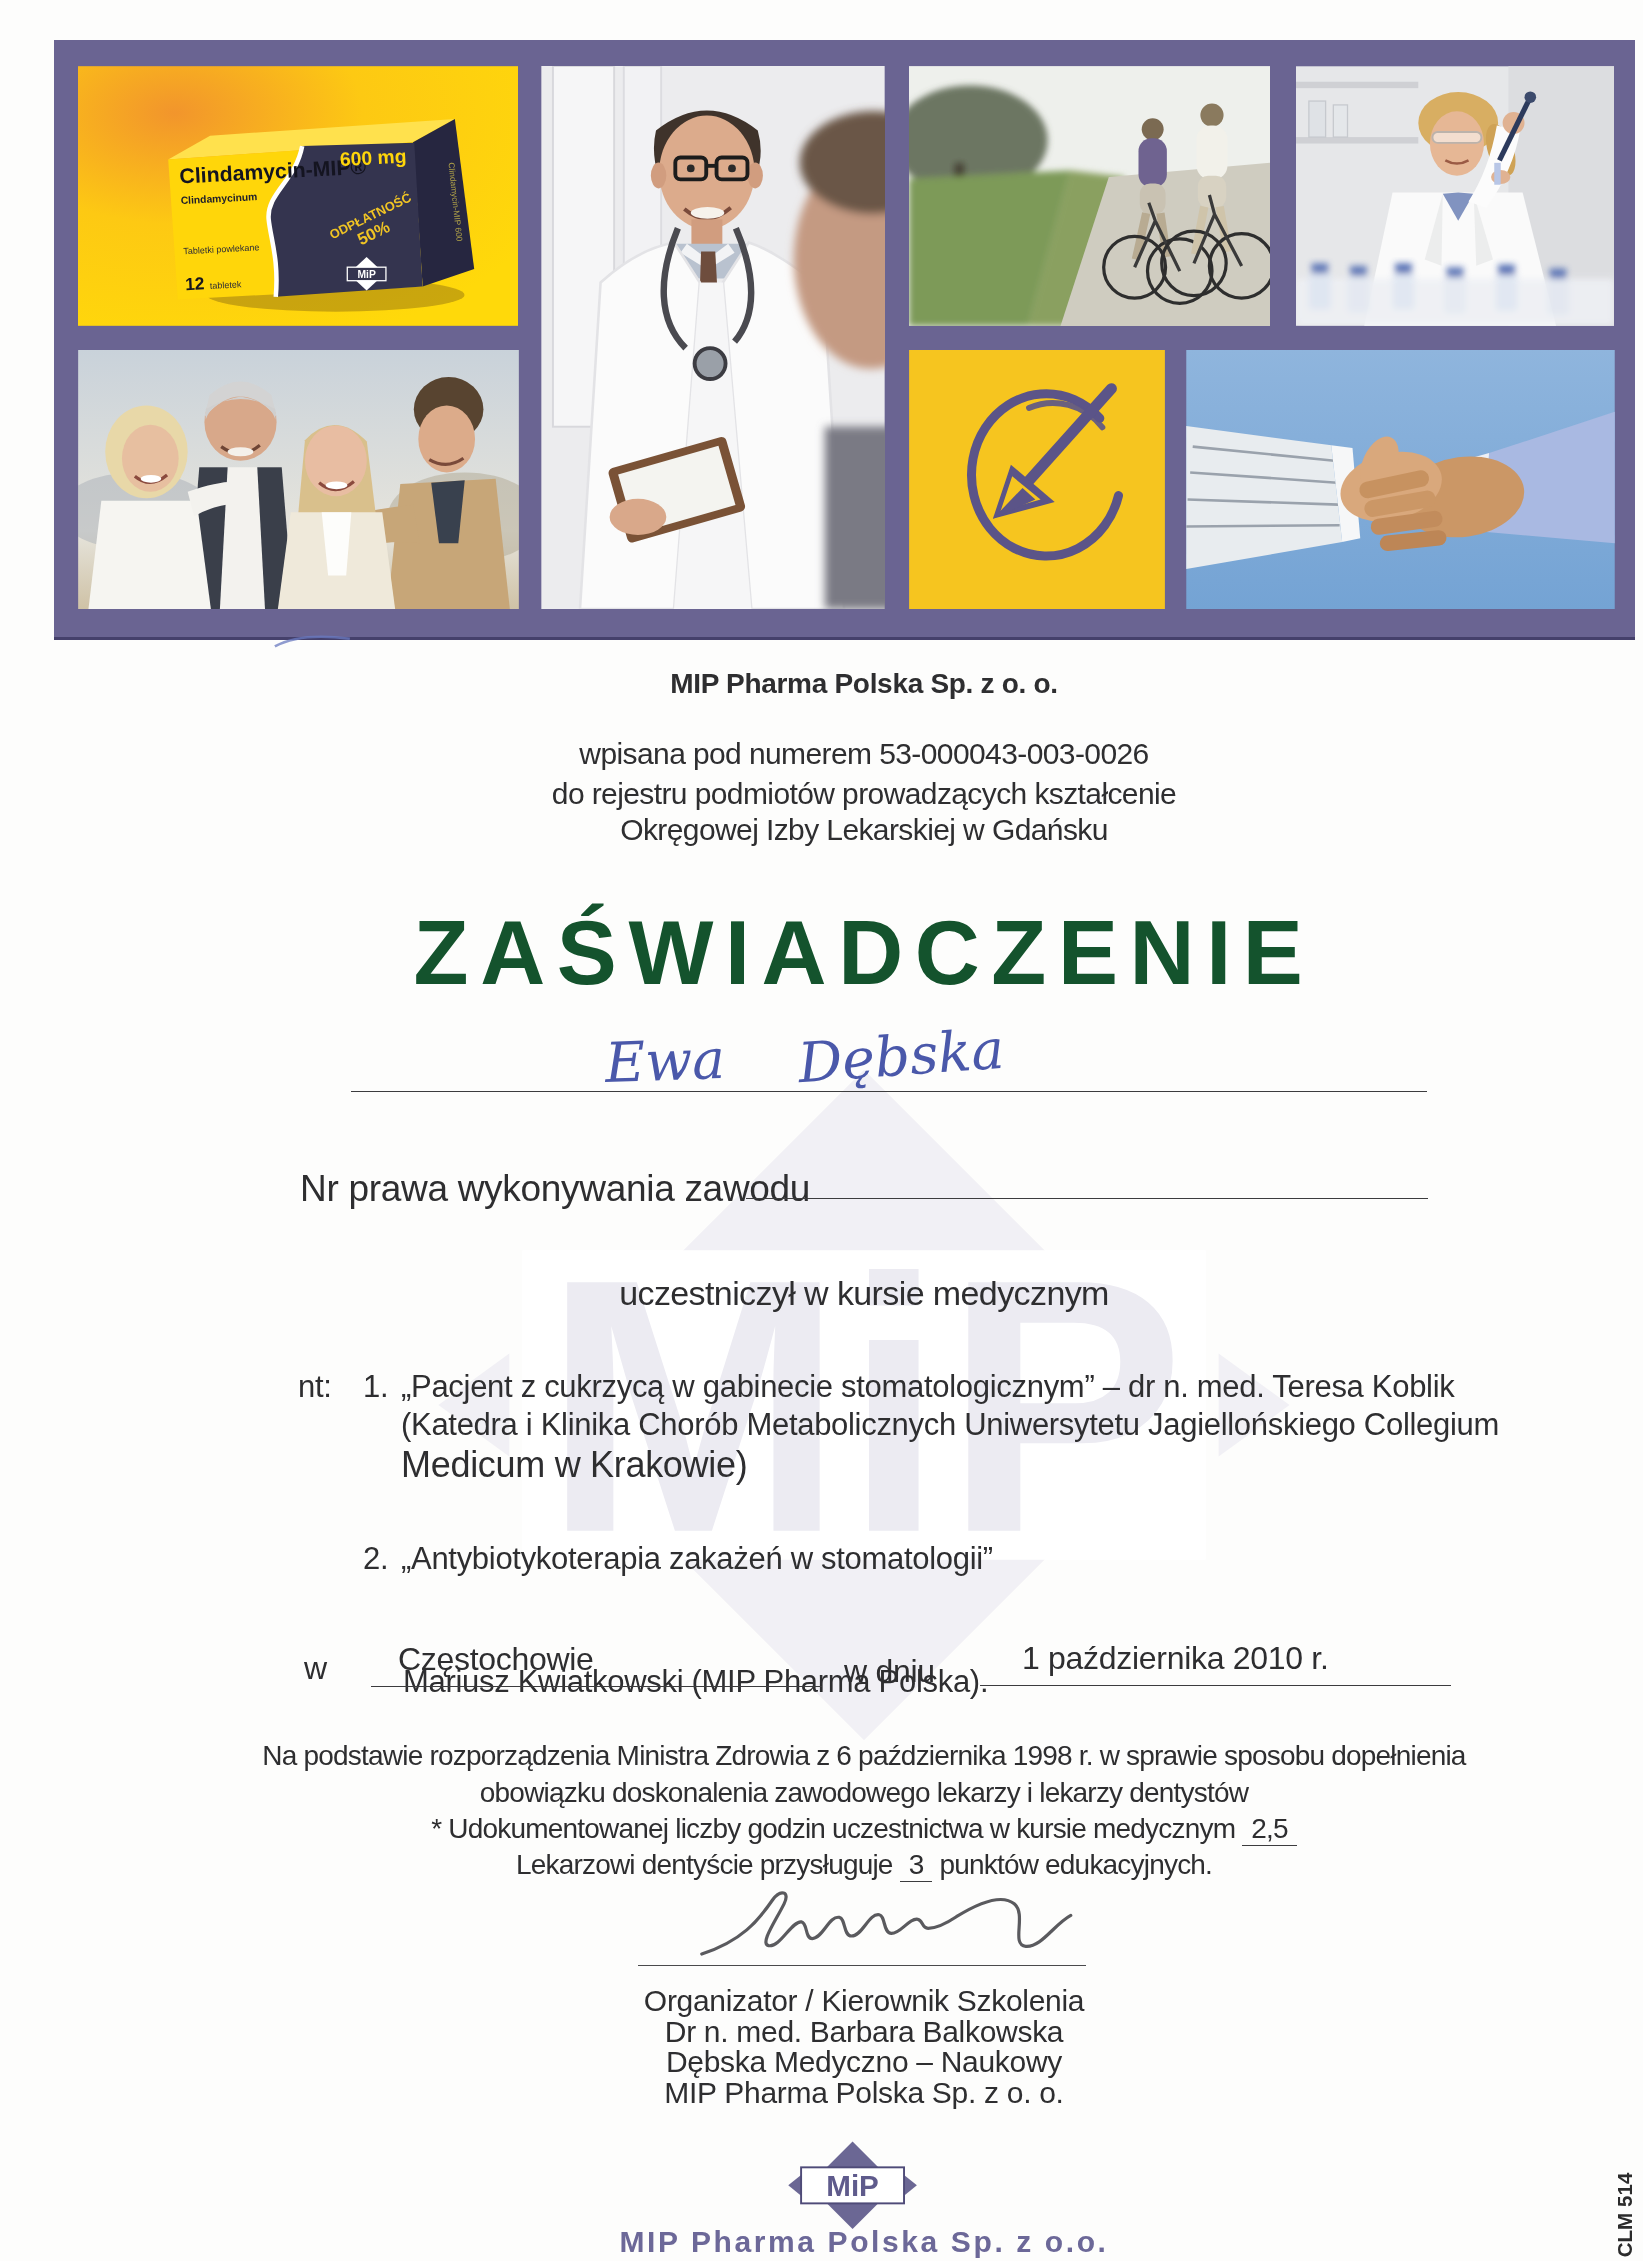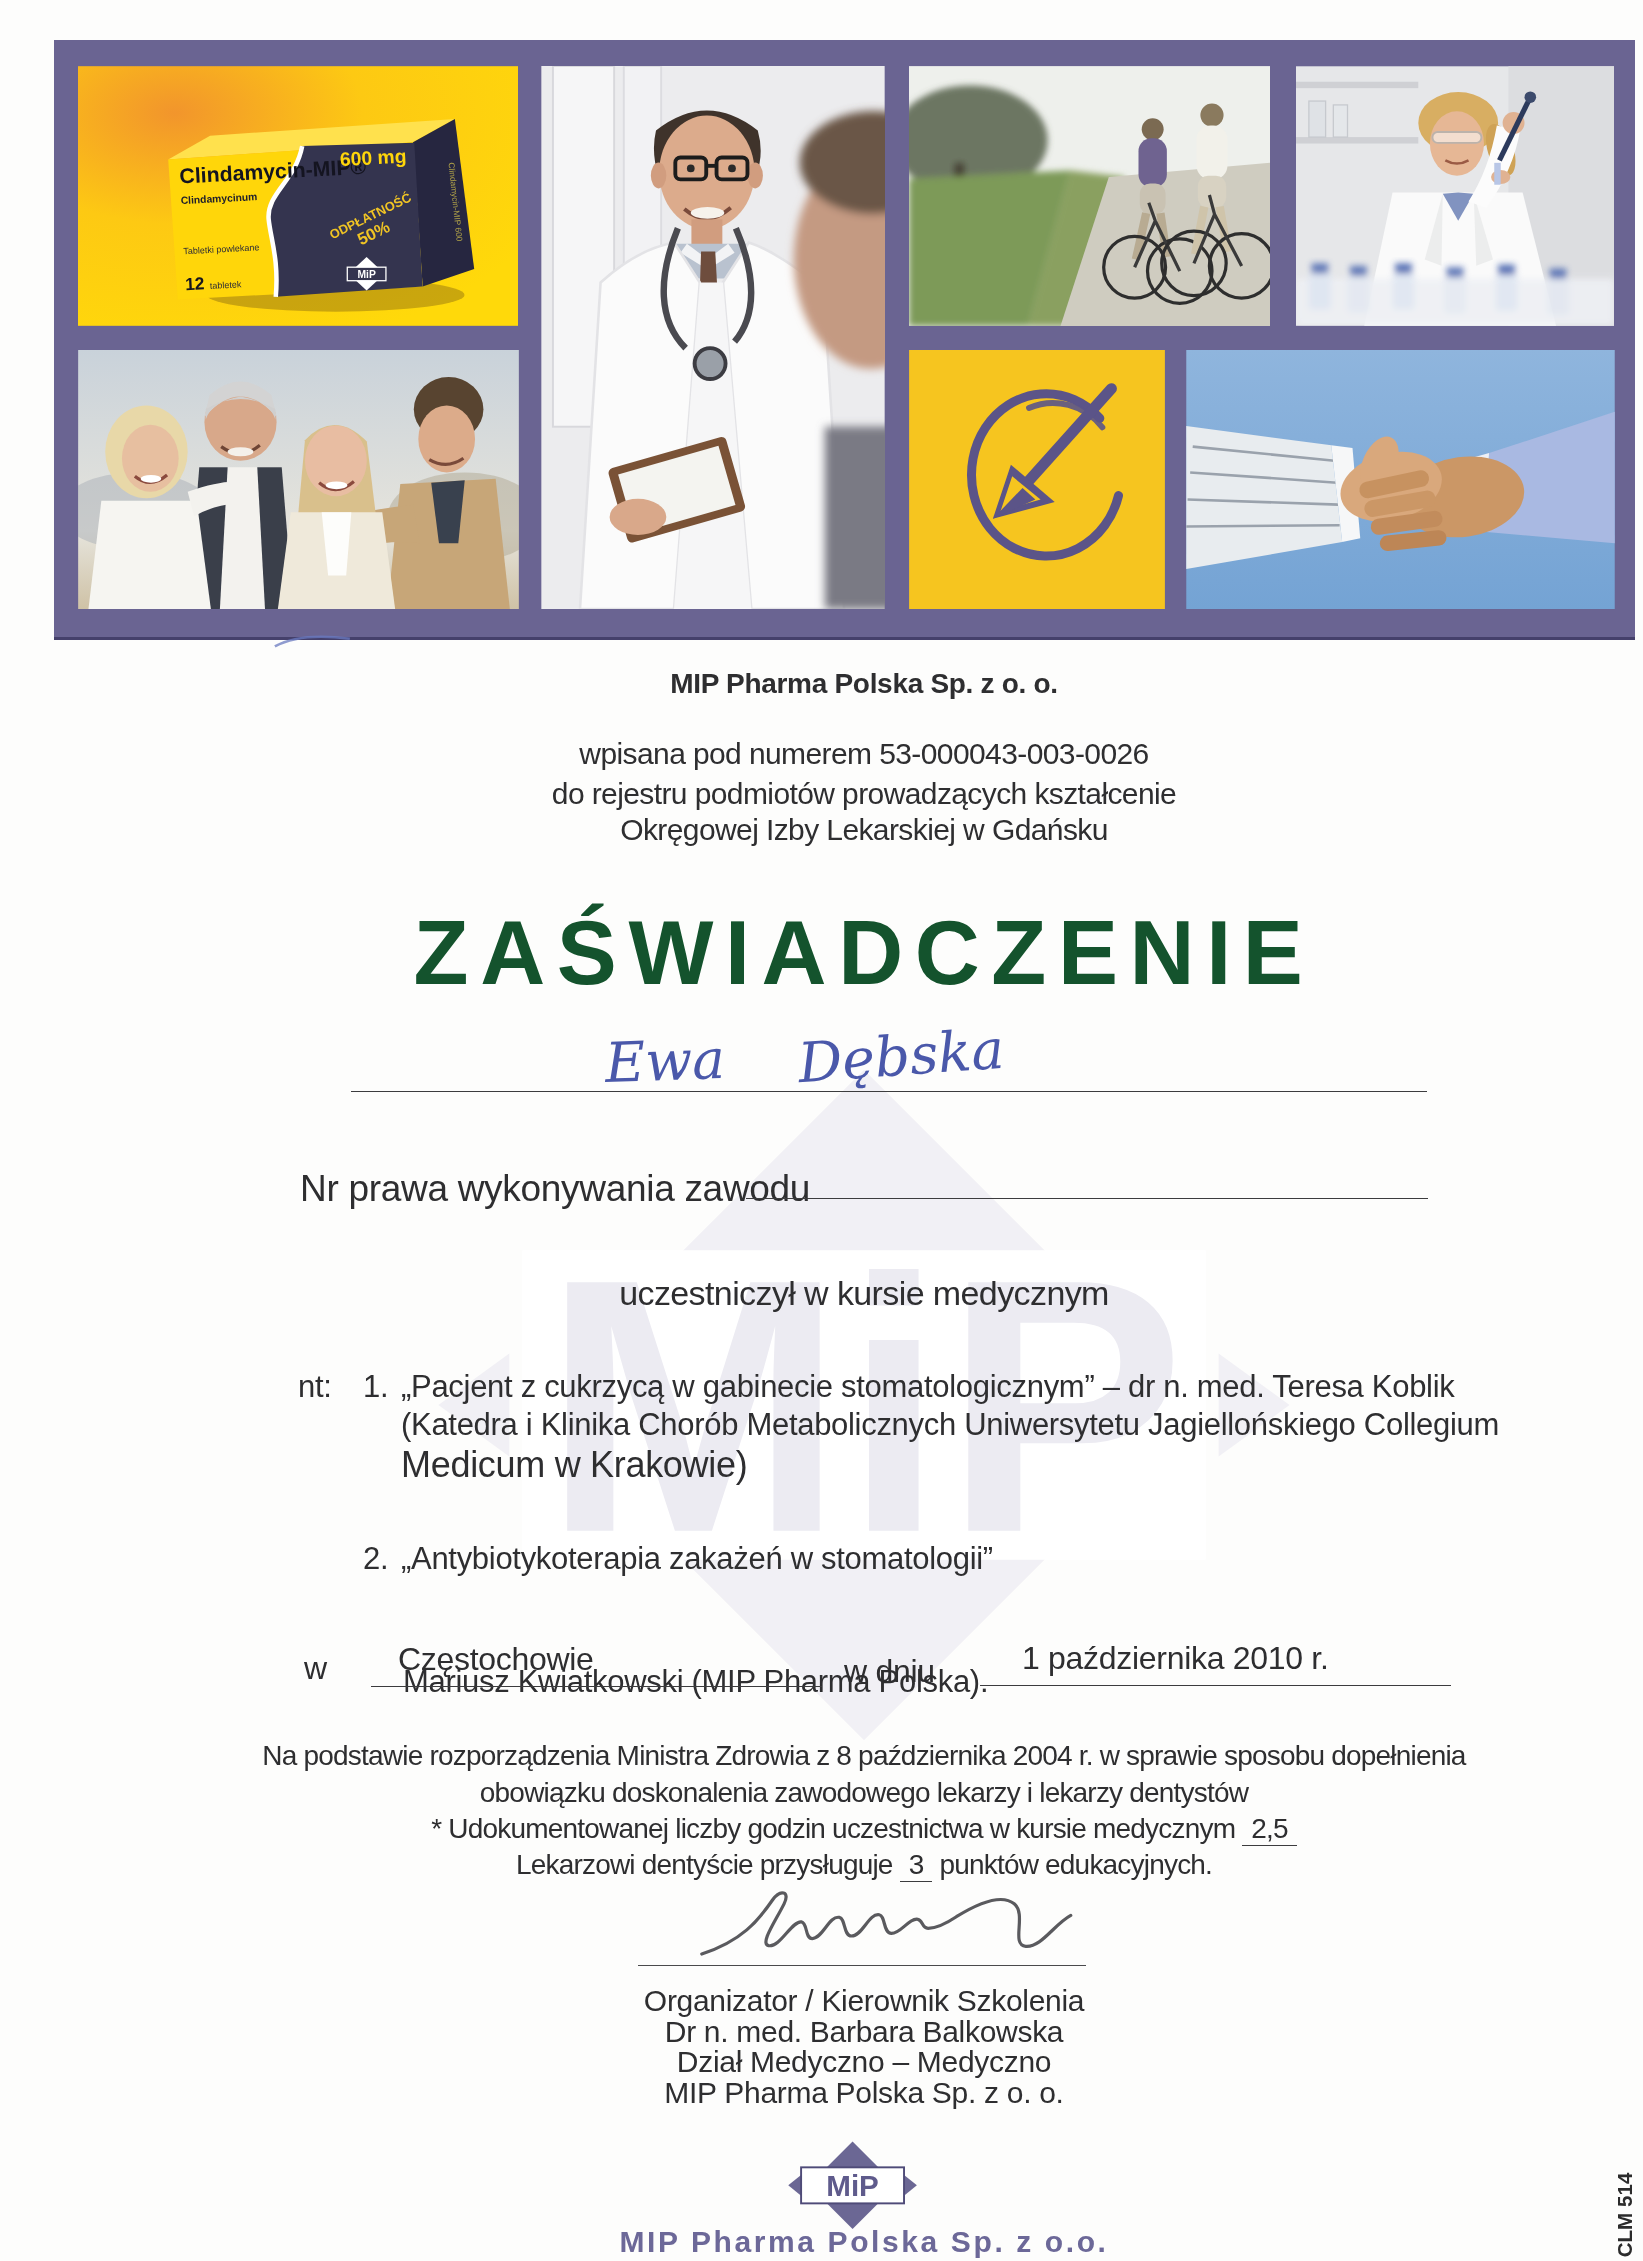--- a/index.html
+++ b/index.html
@@ -356,21 +356,21 @@
     <div class="abs txt" style="left:401px;top:1541px;font-size:31px;">„Antybiotykoterapia zakażeń w stomatologii”</div>
     <div class="abs txt" style="left:403px;top:1664px;font-size:31px;">Mariusz Kwiatkowski (MIP Pharma Polska).</div>
 
     <div class="abs txt" style="left:304px;top:1650px;font-size:32px;">w</div>
     <div class="abs txt" style="left:398px;top:1641px;font-size:32px;">Częstochowie</div>
     <div class="rule" style="left:371px;top:1686px;width:451px;"></div>
     <div class="abs txt" style="left:844px;top:1653px;font-size:32px;">w dniu</div>
     <div class="abs txt" style="left:1022px;top:1640px;font-size:32px;">1 października 2010 r.</div>
     <div class="rule" style="left:980px;top:1685px;width:471px;"></div>
 
-    <div class="center-line" style="top:1740px;font-size:28px;letter-spacing:-0.8px;">Na podstawie rozporządzenia Ministra Zdrowia z 8 października 2004 r. w sprawie sposobu dopełnienia</div>
+    <div class="center-line" style="top:1740px;font-size:28px;letter-spacing:-0.8px;">Na podstawie rozporządzenia Ministra Zdrowia z 6 października 1998 r. w sprawie sposobu dopełnienia</div>
     <div class="center-line" style="top:1777px;font-size:28px;letter-spacing:-0.8px;">obowiązku doskonalenia zawodowego lekarzy i lekarzy dentystów</div>
     <div class="center-line" style="top:1813px;font-size:28px;letter-spacing:-0.8px;">
       <span>* Udokumentowanej liczby godzin uczestnictwa w kursie medycznym</span>
       <span class="uval">2,5</span>
     </div>
     <div class="center-line" style="top:1849px;font-size:28px;letter-spacing:-0.8px;">
       <span>Lekarzowi dentyście przysługuje</span>
       <span class="uval">3</span>
       <span>punktów edukacyjnych.</span>
     </div>
@@ -378,21 +378,21 @@
     <svg class="abs" style="left:696px;top:1882px;" width="387" height="90" viewBox="0 0 600 140">
       <path d="M8,112 C70,92 96,60 118,28 C130,11 146,14 136,34 C122,62 98,96 112,99 C130,102 148,60 163,62
                C173,64 168,88 180,88 C196,88 206,52 222,55 C232,57 228,84 241,84 C258,84 268,48 284,51
                C294,53 290,80 303,80 C318,80 330,56 344,58 C352,59 350,72 360,72 C374,72 392,62 404,54
                C430,38 472,16 494,34 C514,50 488,98 512,100 C536,102 556,66 582,52" stroke="#5a5a5e" stroke-width="5" fill="none" stroke-linecap="round"></path>
     </svg>
     <div class="rule" style="left:638px;top:1965px;width:448px;border-top-color:#4a4a4c;"></div>
 
     <div class="center-line" style="top:1984px;font-size:30px;letter-spacing:-0.3px;">Organizator / Kierownik Szkolenia</div>
     <div class="center-line" style="top:2015px;font-size:30px;letter-spacing:-0.3px;">Dr n. med. Barbara Balkowska</div>
-    <div class="center-line" style="top:2045px;font-size:30px;letter-spacing:-0.3px;">Dział Medyczno – Medyczno</div>
+    <div class="center-line" style="top:2045px;font-size:30px;letter-spacing:-0.3px;">Dębska Medyczno – Naukowy</div>
     <div class="center-line" style="top:2076px;font-size:30px;letter-spacing:-0.3px;">MIP Pharma Polska Sp. z o. o.</div>
 
     <svg class="abs" style="left:767px;top:2139px;" width="193" height="103" viewBox="0 0 300 160">
       <polygon points="133,4 201,72 133,140 65,72" fill="#6b6794"></polygon>
       <polygon points="33,72 53,56 53,88" fill="#6b6794"></polygon>
       <polygon points="233,72 213,56 213,88" fill="#6b6794"></polygon>
       <rect x="53" y="44" width="160" height="56" fill="#ffffff" stroke="#4f4b78" stroke-width="3"></rect>
       <text x="133" y="88" font-size="46" font-weight="bold" text-anchor="middle" fill="#5f5b8c" font-family="Liberation Sans, sans-serif">MiP</text>
     </svg>
 

